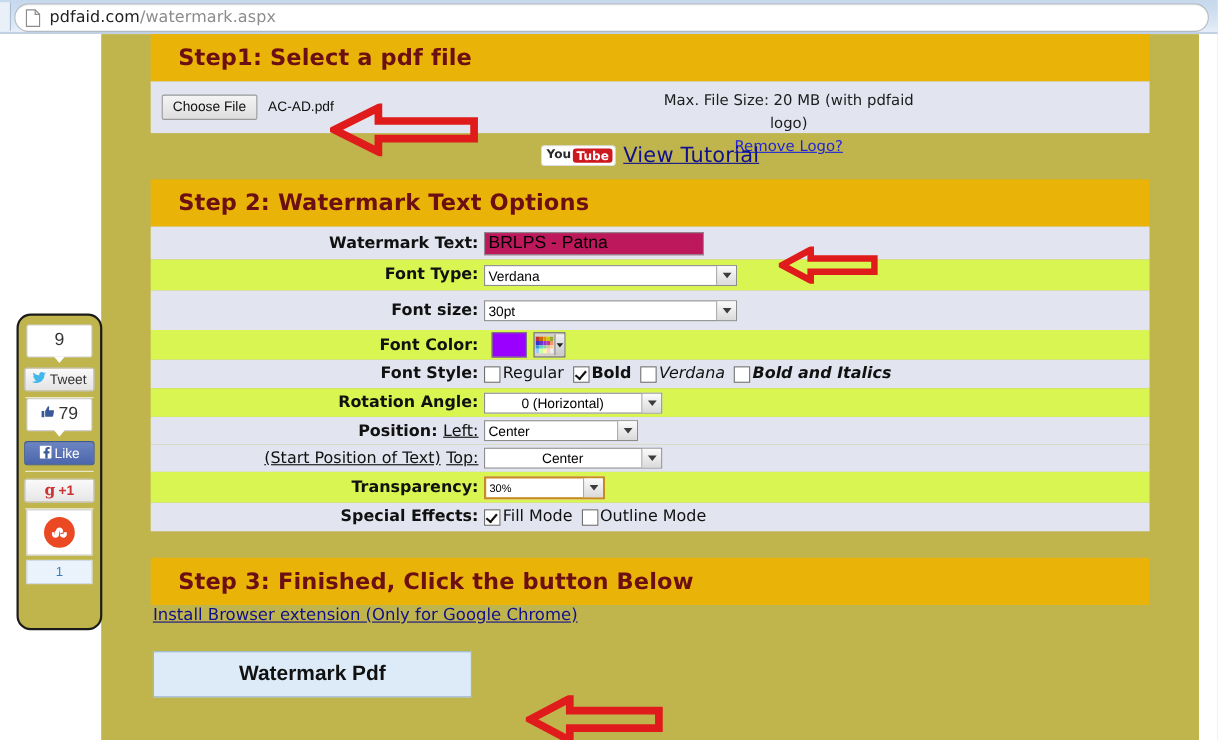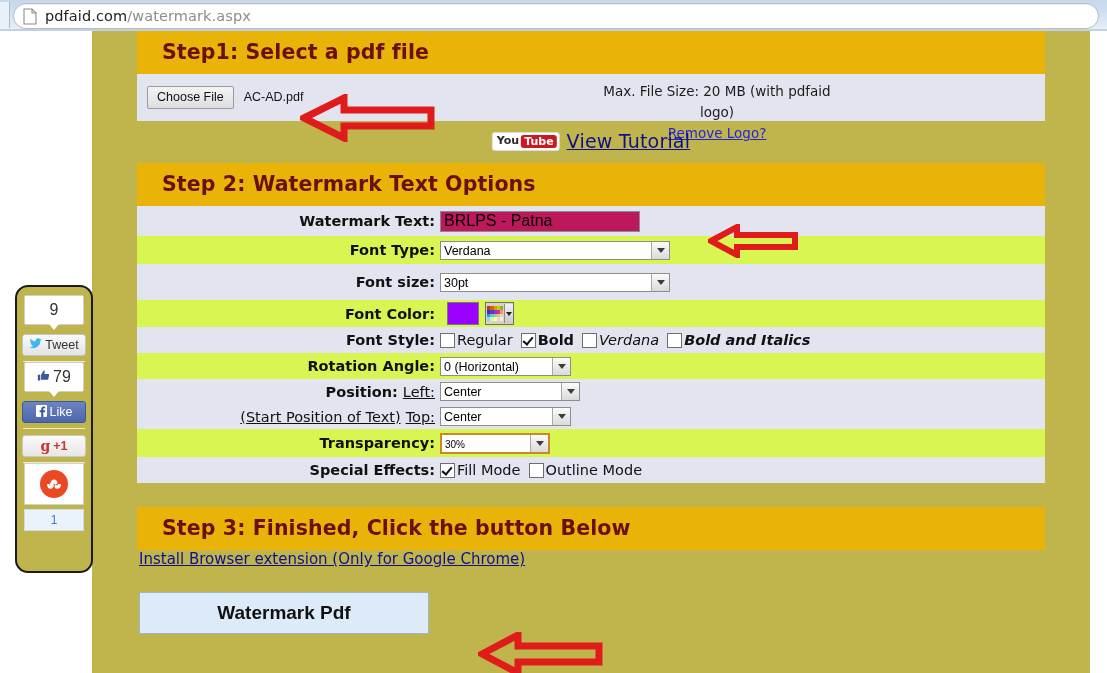--- a/index.html
+++ b/index.html
@@ -141,21 +141,21 @@
   }
   .sel .arrowbox i{
     display:block;width:0;height:0;
     border-left:4px solid transparent;border-right:4px solid transparent;
     border-top:5px solid #3c3c3c;
   }
   .sel.focus{border:2px solid #c88a23;height:21px;}
   .sel.focus .val{font-size:10px;padding-top:2px;}
   .sel.w230{width:230px;}
   .sel.w140{width:140px;}
-  .sel.w137{width:131px;}
+  .sel.w137{width:162px;text-align:center;}
   .sel.w110{width:110px;}
   
   .swatch{
     width:30px;height:21px;background:#9900ff;border:1px solid #7a7a7a;
     margin-left:7px;
   }
   .cpick{
     width:27px;height:21px;margin-left:6px;border:1px solid #6f6f6f;
     background:#d6d2c8;display:flex;align-items:center;position:relative;
   }

